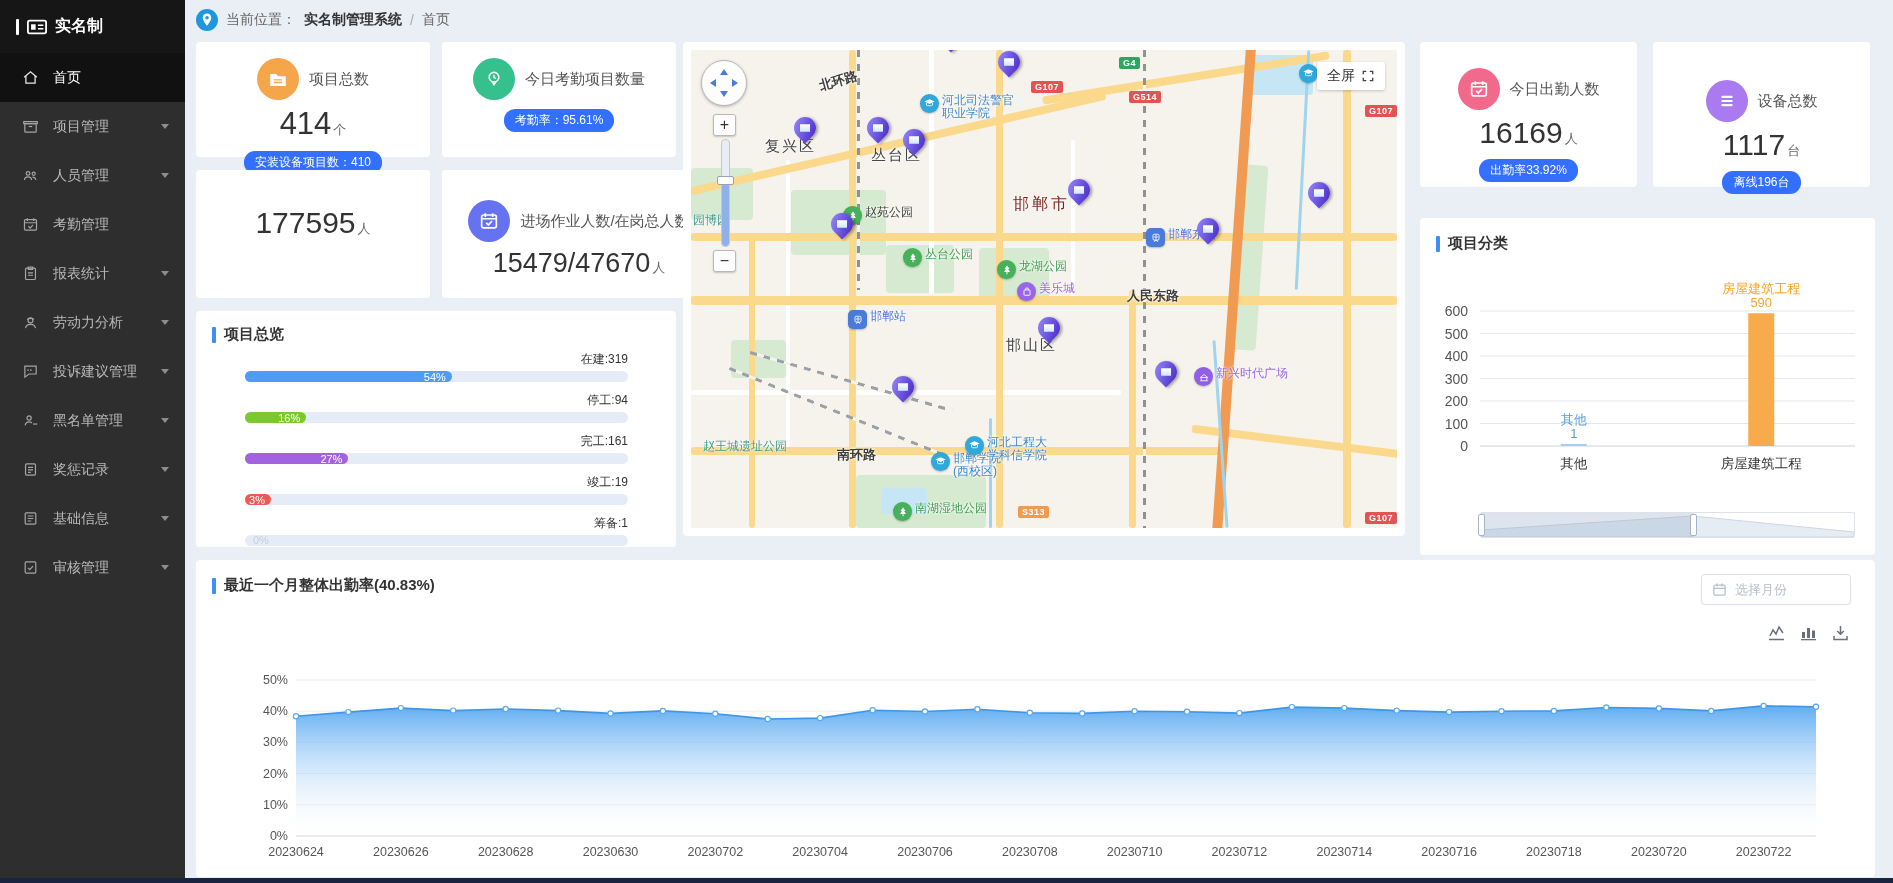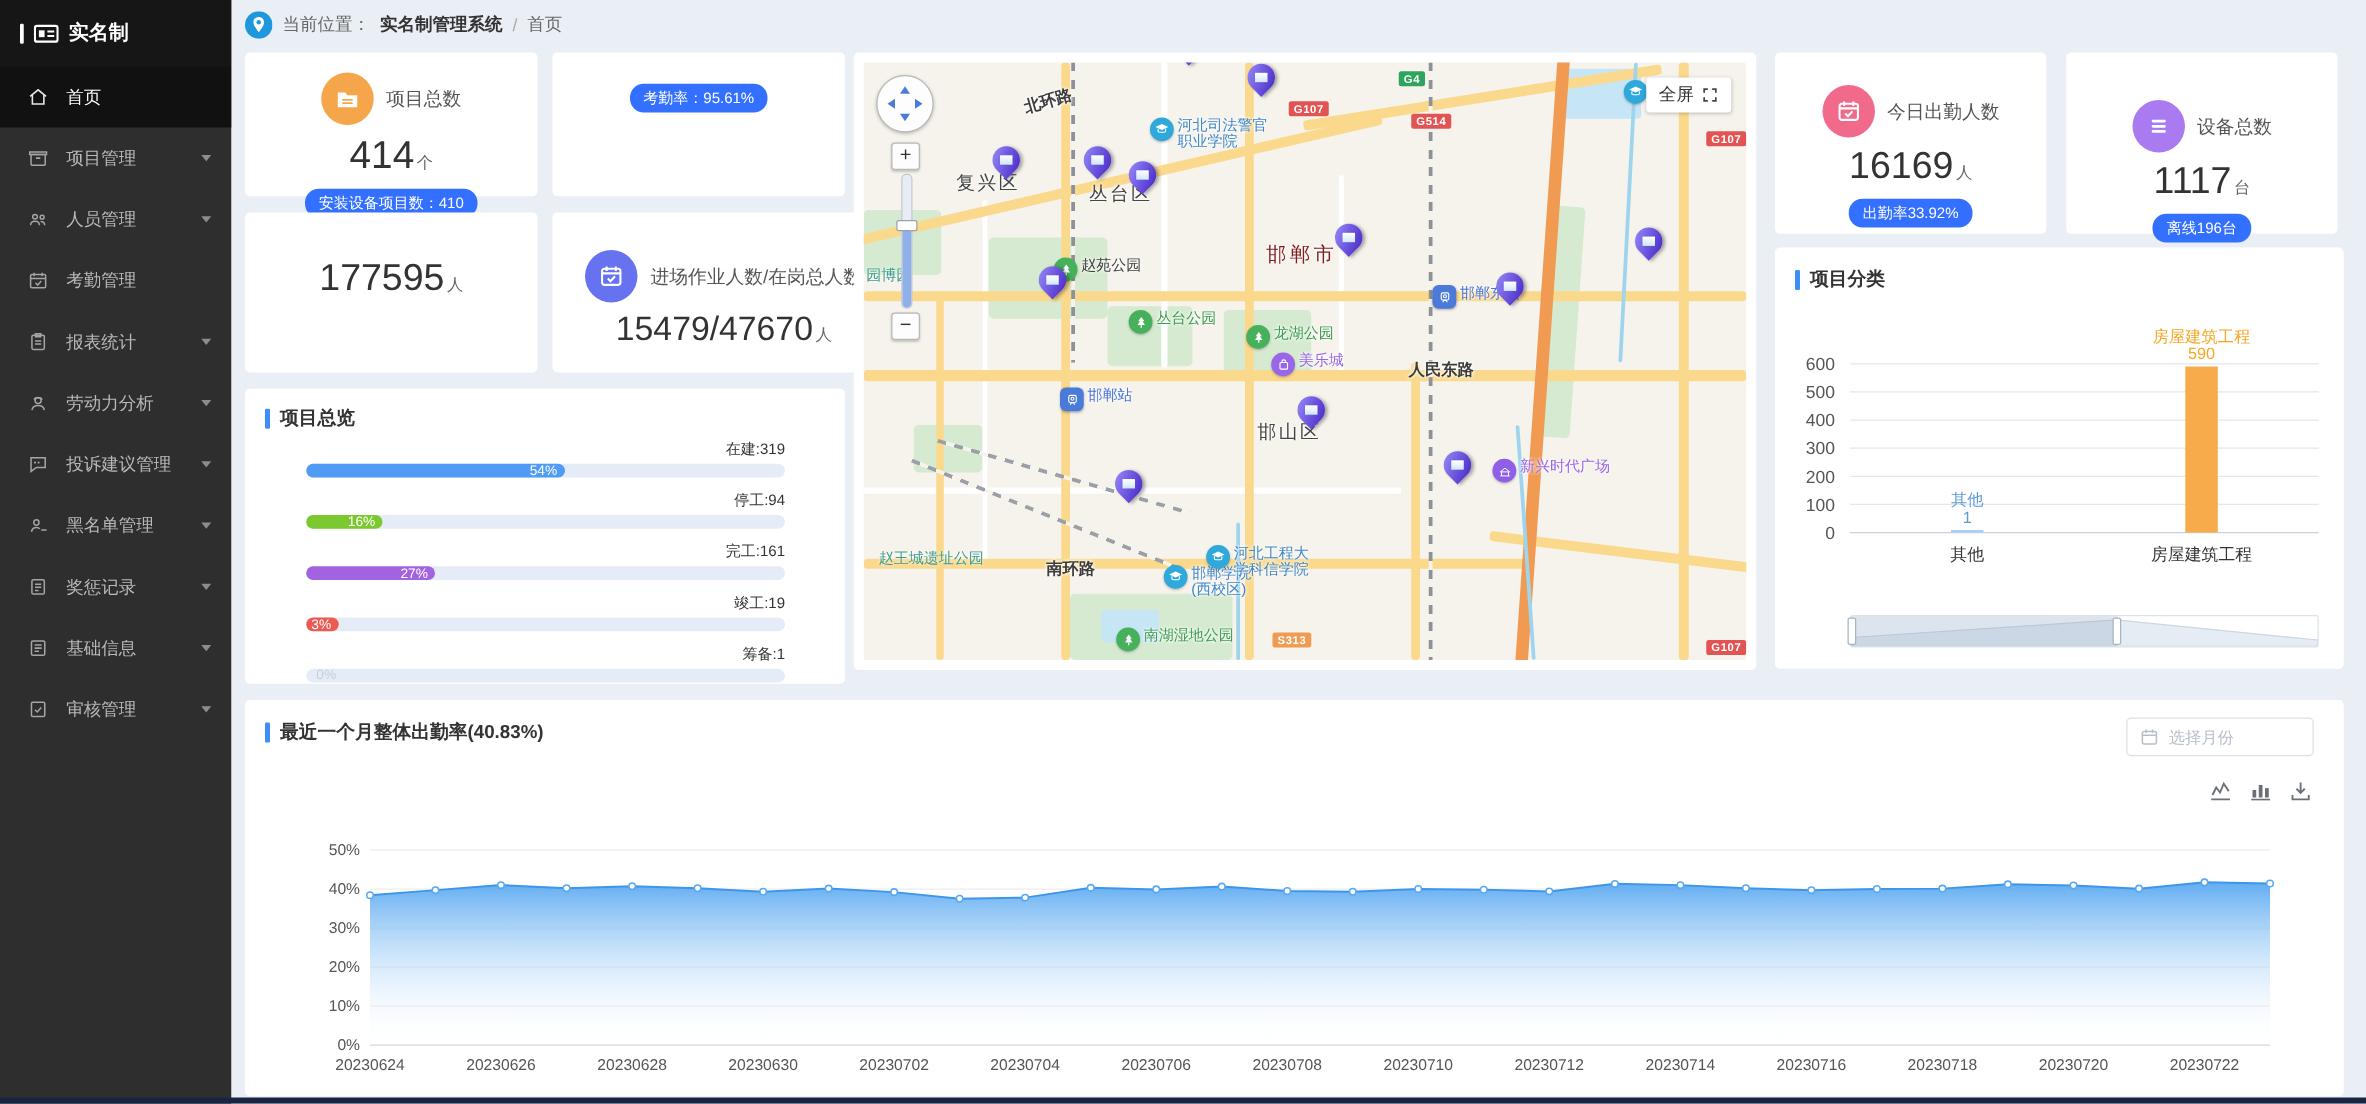--- a/index.html
+++ b/index.html
@@ -62,21 +62,21 @@
   .badge{position:absolute;font-size:9px;color:#fff;padding:1px 4px;border-radius:2px;font-weight:bold;letter-spacing:.5px}
   .badge.red{background:#e25454}.badge.green{background:#2ea45f}.badge.orange{background:#f09a52}
   .compass{position:absolute;left:10px;top:10px;width:46px;height:46px;border-radius:50%;background:#fdfdfd;border:1px solid #b9b9b9;box-shadow:0 1px 3px rgba(0,0,0,.25);z-index:6}
   .zoomctl{position:absolute;left:22px;top:64px;z-index:6;width:24px;text-align:center}
   .zbtn{width:23px;height:22px;background:#fdfdfd;border:1px solid #b9b9b9;border-radius:3px;font-size:16px;line-height:20px;color:#333;box-shadow:0 1px 2px rgba(0,0,0,.2);cursor:pointer}
   .ztrack{position:relative;width:9px;height:108px;margin:3px auto;background:#e8edf5;border:1px solid #c3c9d4;border-radius:4px}
   .zfill{position:absolute;left:0;right:0;bottom:0;height:62%;background:#8fb0e8;border-radius:0 0 4px 4px}
   .zhandle{position:absolute;left:-5px;top:34%;width:17px;height:9px;background:#fff;border:1px solid #9aa2b0;border-radius:2px}
   .fullscreen{position:absolute;right:12px;top:12px;height:28px;background:#fff;border-radius:3px;display:flex;align-items:center;gap:6px;padding:0 10px;font-size:14px;color:#333;box-shadow:0 1px 3px rgba(0,0,0,.2);z-index:6;cursor:pointer}
   
-  .cat-panel{left:1235px;top:198px;width:455px;height:337px}
+  .cat-panel{left:1235px;top:218px;width:455px;height:337px}
   .cat-panel .ptitle{position:absolute;left:16px;top:16px}
   #cat-svg{position:absolute;left:0;top:48px}
   .dz{position:absolute;left:60px;top:294px;width:375px;height:26px;border:1px solid #dde2ea;background:#fff;border-radius:2px}
   .dz svg{display:block}
   .dz-sel{position:absolute;left:0;top:0;bottom:0;background:rgba(150,172,200,.32)}
   .dz-handle{position:absolute;top:1px;width:7px;height:22px;background:#fff;border:1px solid #a8b4c6;border-radius:2px;cursor:ew-resize}
   
   .att-panel{left:11px;top:560px;width:1679px;height:317px}
   .att-panel .ptitle{position:absolute;left:16px;top:16px}
   .datepick{position:absolute;right:24px;top:14px;width:150px;height:31px;border:1px solid #dcdfe6;border-radius:4px;display:flex;align-items:center;gap:8px;padding:0 10px;background:#fff;cursor:text}
@@ -242,20 +242,30 @@
                 <path d="M3.5 6.5h6.5l2 2.5h8.5V19.5h-17z" fill="#fff"></path>
                 <path d="M7.5 13h9M7.5 15.8h9" stroke="#f5a54a" stroke-width="1.4"></path>
               </svg>
             </span>
       <span>项目总数</span>
           </div>
     <div class="card-val" style="font-size:31px">414<span class="unit">个</span></div>
           <div><span class="pill">安装设备项目数：410</span></div>
         </div>
         <div class="card" style="left: 257px; top: 42px; width: 234px; height: 115px; padding-top: 16px;">
+          <div class="card-head">
+      <span class="card-ic" style="background:#35c08e">
+              <svg width="22" height="22" viewBox="0 0 24 24">
+                <circle cx="12" cy="10" r="5.2" fill="none" stroke="#fff" stroke-width="1.8"></circle>
+                <path d="M12 7.4v2.8l2 1.4" stroke="#fff" stroke-width="1.5" fill="none"></path>
+                <path d="M9.3 15.5h5.4L12 19.5z" fill="#fff"></path>
+              </svg>
+            </span>
+      <span>今日考勤项目数量</span>
+          </div>
           <div><span class="pill">考勤率：95.61%</span></div>
         </div>
         <div class="card" style="left: 11px; top: 170px; width: 234px; height: 128px; padding-top: 30px;">
     <div class="card-val" style="font-size:30px">177595<span class="unit">人</span></div>
         </div>
         <div class="card" style="left: 257px; top: 170px; width: 274px; height: 128px; padding-top: 30px;">
           <div class="card-head">
       <span class="card-ic" style="background:#6672f0">
               <svg width="22" height="22" viewBox="0 0 24 24" fill="none" stroke="#fff" stroke-width="1.8">
                 <rect x="4" y="5.5" width="16" height="14" rx="2"></rect>

